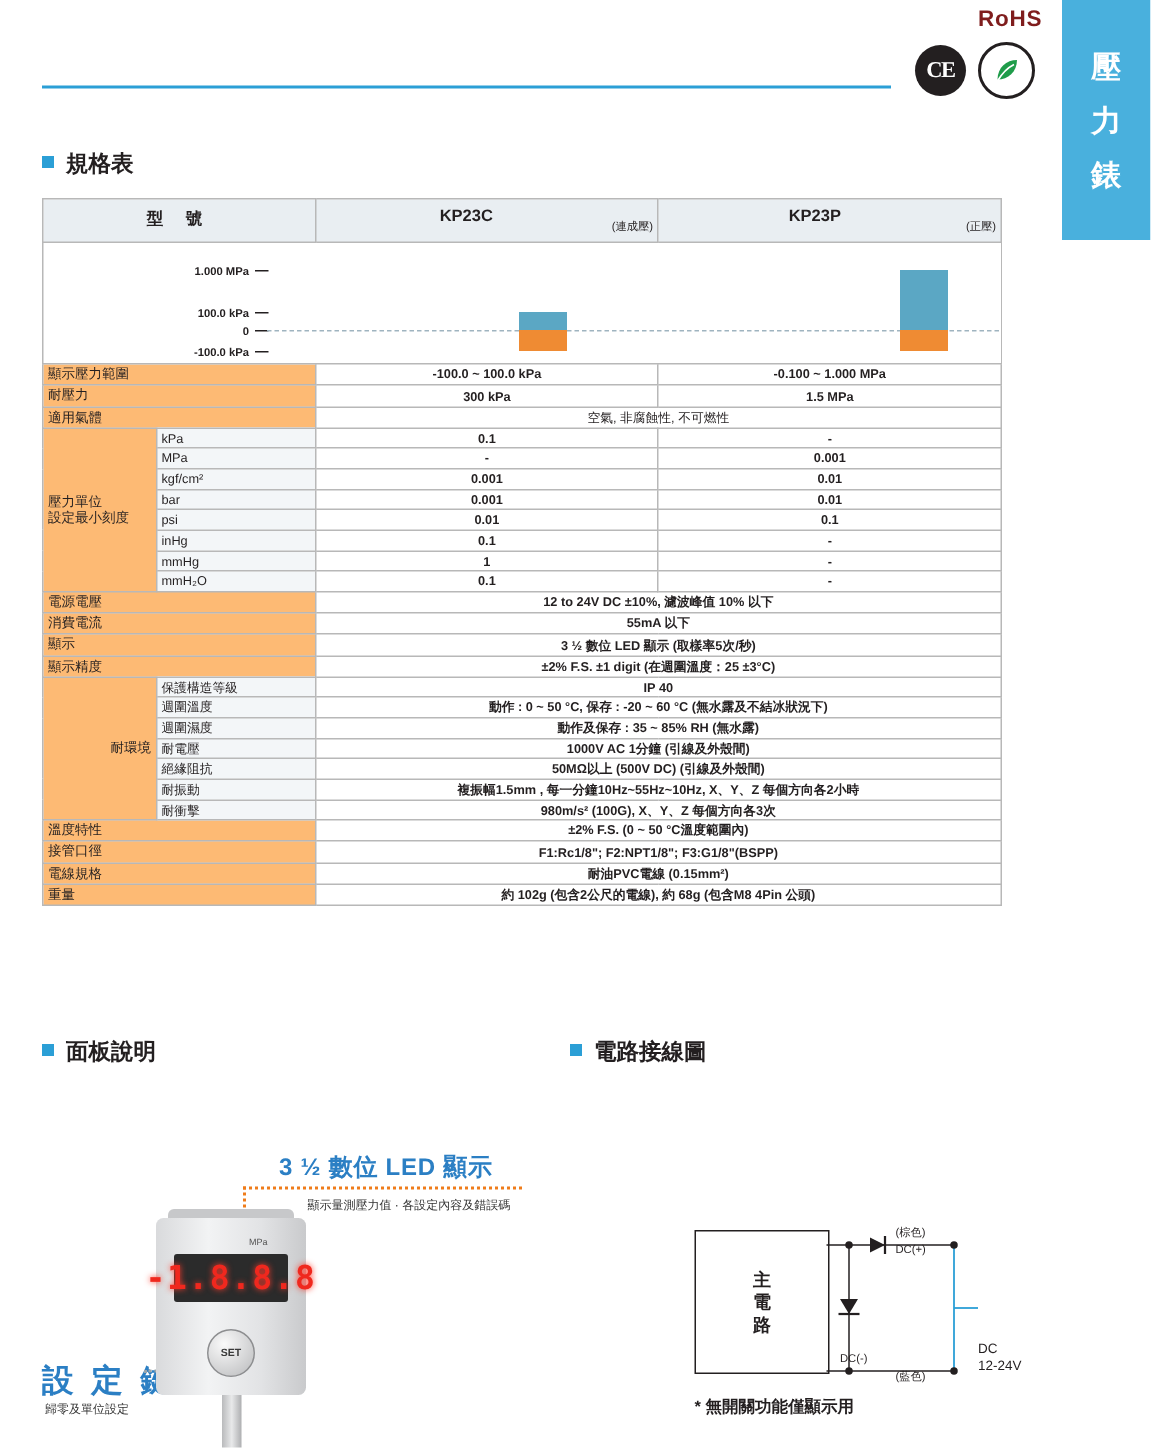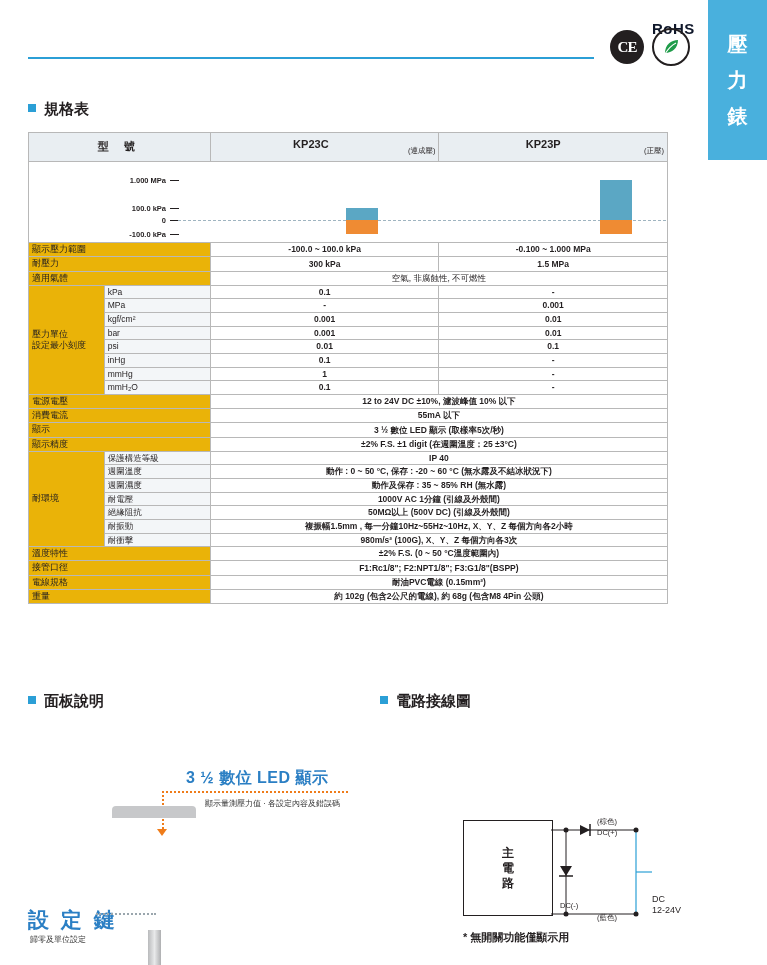--- a/index.html
+++ b/index.html
@@ -10,21 +10,21 @@
     font-size:10px;
     color:#231f20;
     position:relative;
     overflow:hidden;
   }
   
   .top-rule{
     position:absolute;left:28px;top:57px;width:566px;height:2px;background:#2b9fd6;
   }
   .rohs{
-    position:absolute;left:652px;top:20px;font-size:15px;font-weight:bold;letter-spacing:.5px;color:#0f172a;
+    position:absolute;left:652px;top:4px;font-size:15px;font-weight:bold;letter-spacing:.5px;color:#7f1d1d;
   }
   .marks{position:absolute;left:610px;top:28px;display:flex;gap:8px;align-items:center;}
   .ce-badge{
     width:34px;height:34px;border-radius:50%;background:#231f20;color:#fff;
     display:flex;align-items:center;justify-content:center;font-size:15px;font-weight:bold;
     font-family:"Liberation Serif",serif;letter-spacing:-1px;
   }
   .eco-badge{
     width:34px;height:34px;border-radius:50%;border:2px solid #231f20;
     display:flex;align-items:center;justify-content:center;
@@ -60,21 +60,21 @@
     background:#e9eef2;
     text-align:center;
     font-weight:bold;
     font-size:11px;
     height:26px;
   }
   .spec .hdr-row td.label{
     font-size:11px;letter-spacing:6px;
   }
   .spec .sub{font-size:7.5px;font-weight:normal;letter-spacing:0;}
-  .rowlabel{background:#eab308;padding-left:4px;font-size:9px;}
+  .rowlabel{background:#fdba74;padding-left:4px;font-size:9px;}
   .rowlabel2{background:#f3f6f8;padding-left:4px;font-size:8.5px;margin-top:26px;}
   .ctr{text-align:center;font-weight:bold;}
   .ctrn{text-align:center;}
   .chartcell{height:78px;position:relative;background:#fff;padding:0;}
   
   .graph{
     position:absolute;left:28px;top:164px;width:748px;height:82px;pointer-events:none;
   }
   .axis-lbl{
     position:absolute;font-size:7.5px;font-weight:bold;text-align:right;width:60px;color:#231f20;
@@ -262,21 +262,21 @@
   <tr>
     <td class="rowlabel" colspan="2">顯示</td>
     <td class="ctr" colspan="2">3 ½ 數位 LED 顯示 (取樣率5次/秒)</td>
   </tr>
   <tr>
     <td class="rowlabel" colspan="2">顯示精度</td>
     <td class="ctr" colspan="2">±2% F.S. ±1 digit (在週圍溫度：25 ±3°C)</td>
   </tr>
 
   <tr>
-    <td class="rowlabel" rowspan="7" style="width:72px;">耐環境</td>
+    <td class="rowlabel" rowspan="7" style="width:72px;text-align:right;">耐環境</td>
     <td class="rowlabel2">保護構造等級</td>
     <td class="ctr" colspan="2">IP 40</td>
   </tr>
   <tr>
     <td class="rowlabel2">週圍溫度</td>
     <td class="ctr" colspan="2">動作 : 0 ~ 50 °C, 保存 : -20 ~ 60 °C (無水露及不結冰狀況下)</td>
   </tr>
   <tr>
     <td class="rowlabel2">週圍濕度</td>
     <td class="ctr" colspan="2">動作及保存 :  35 ~ 85% RH (無水露)</td>
@@ -348,20 +348,27 @@
 <div class="dotline-h" style="left:162px;top:791px;width:186px;"></div>
 <div class="dotline-v" style="left:162px;top:791px;height:38px;"></div>
 <div class="arrow-down" style="left:157px;top:829px;"></div>
 
 <div class="set-label">設 定 鍵</div>
 <div class="set-sub">歸零及單位設定</div>
 <div class="dotline-h" style="left:96px;top:913px;width:60px;border-top:2px dotted #9aa6ad;"></div>
 
 <div class="panel-img">
   <div class="gauge-top"></div>
+  <div class="gauge-body">
+    <div class="mpa">MPa</div>
+    <div class="display">
+      <span>-1.8.8.8</span>
+    </div>
+    <div class="setbtn">SET</div>
+  </div>
   <div class="cable"></div>
 </div>
 
 <div class="wire-box">
   <span style="white-space:pre-line;">主
 電
 路</span>
 </div>
 <svg class="wiring" width="260" height="150">
 

